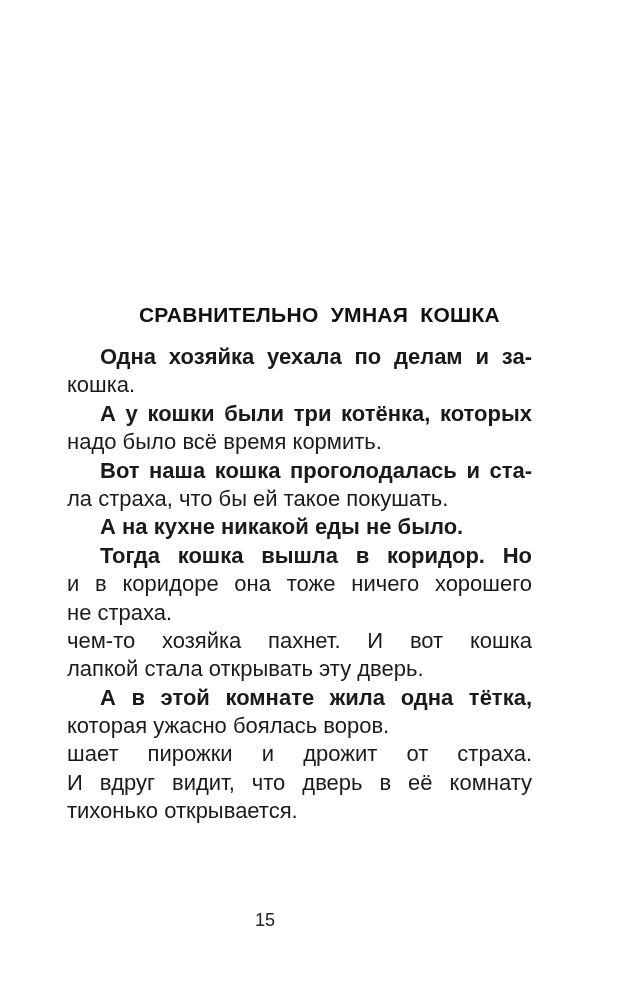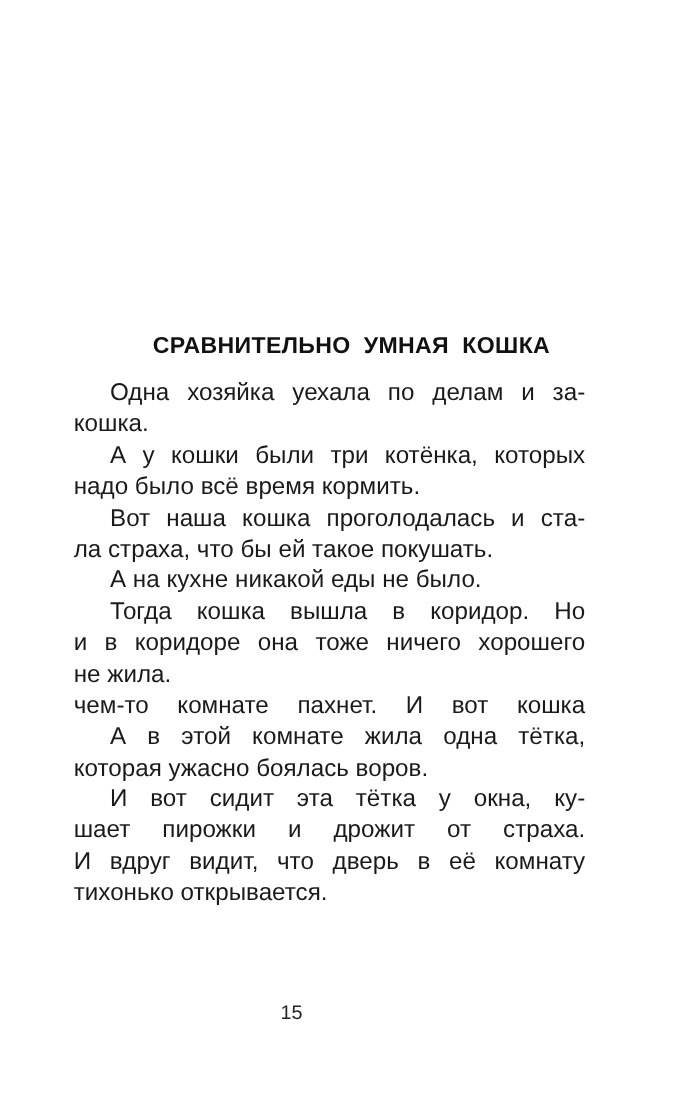--- a/index.html
+++ b/index.html
@@ -11,21 +11,21 @@
     font-family: "Liberation Sans", sans-serif;
     font-weight: bold; font-size: 21px; letter-spacing: 0.3px;
     color: #111; word-spacing: 6px; padding-left: 10px;
   }
   .body-text {
     position: absolute; left: 67px; top: 343px; width: 465px;
     font-family: "Liberation Sans", sans-serif;
     font-size: 22px; line-height: 28.4px; color: #1a1a1a;
   }
   .line { display: block; white-space: nowrap; text-align: justify; text-align-last: justify; height: 28.4px; }
-  .line.indent { padding-left: 33px; }
+  .line.indent { padding-left: 33px; font-weight: bold; }
   .line.last { text-align-last: left; }
   .page-number {
     position: absolute; left: 0; width: 530px; top: 910px;
     text-align: center;
     font-family: "Liberation Sans", sans-serif; font-size: 18px; color: #222;
   }
 </style>
 </head>
 <body>
 
@@ -34,23 +34,23 @@
   <div class="body-text" id="body-text">
       <span class="line indent">Одна хозяйка уехала по делам и за-</span>
       <span class="line last">кошка.</span>
       <span class="line indent">А у кошки были три котёнка, которых</span>
       <span class="line last">надо было всё время кормить.</span>
       <span class="line indent">Вот наша кошка проголодалась и ста-</span>
       <span class="line last">ла страха, что бы ей такое покушать.</span>
       <span class="line indent last">А на кухне никакой еды не было.</span>
       <span class="line indent">Тогда кошка вышла в коридор. Но</span>
       <span class="line">и в коридоре она тоже ничего хорошего</span>
-      <span class="line last">не жила.</span>
-      <span class="line">чем-то комнате пахнет. И вот кошка</span>
+      <span class="line last">не страха.</span>
+      <span class="line">чем-то хозяйка пахнет. И вот кошка</span>
+      <span class="line last">лапкой стала открывать эту дверь.</span>
       <span class="line indent">А в этой комнате жила одна тётка,</span>
       <span class="line last">которая ужасно боялась воров.</span>
-      <span class="line indent">И вот сидит эта тётка у окна, ку-</span>
       <span class="line">шает пирожки и дрожит от страха.</span>
       <span class="line">И вдруг видит, что дверь в её комнату</span>
       <span class="line last">тихонько открывается.</span>
     </div>
   <div class="page-number">15</div>
 </div>
 
 </body></html>

